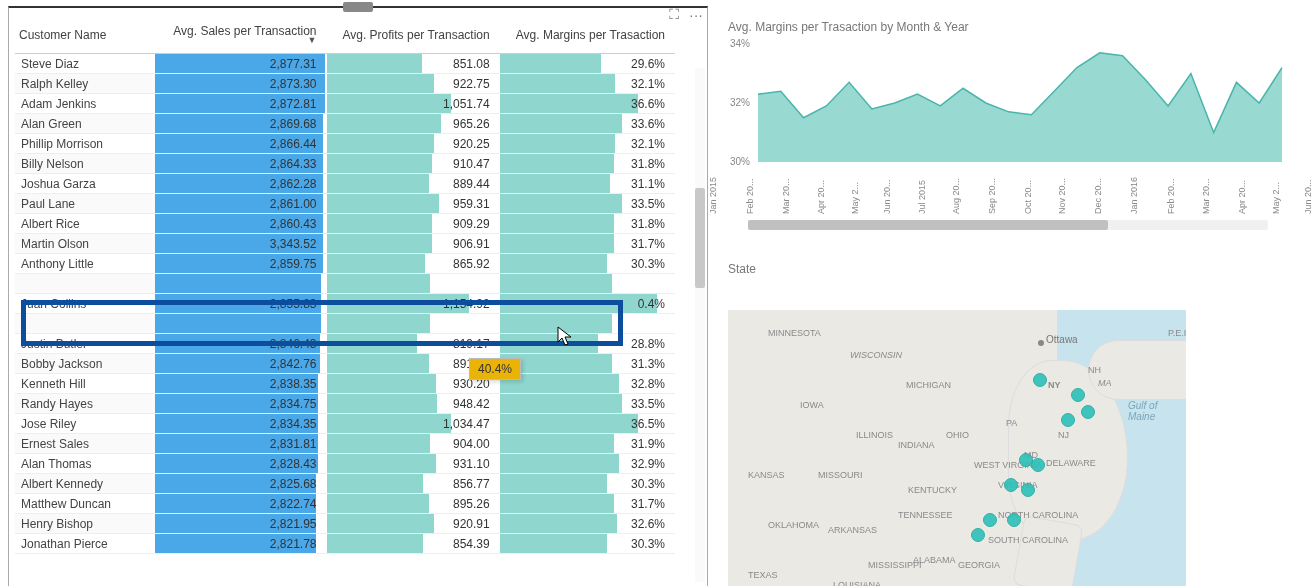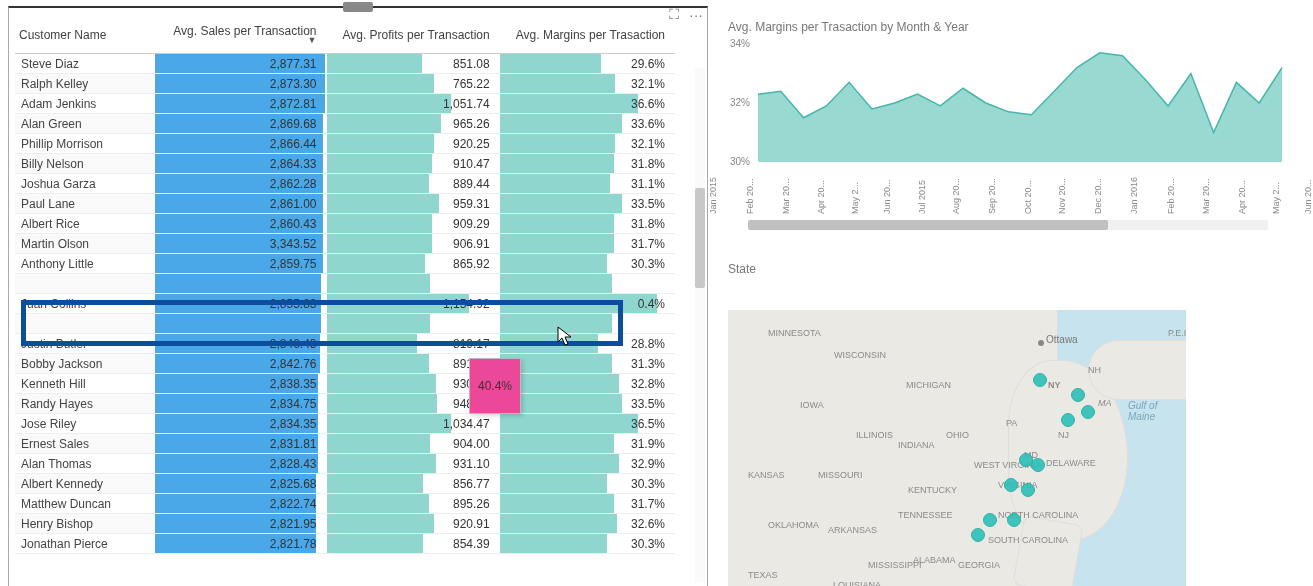--- a/index.html
+++ b/index.html
@@ -101,23 +101,23 @@
     position:absolute;
     border:5px solid var(--accent);
     left:12px; width:602px; height:46px;
     top:282px;
     pointer-events:none;
     z-index:5;
   }
   .tooltip{
     position:absolute;
     z-index:6;
-    background:#ec4899;
+    background:#eab308;
     border:1px solid #bbb;
-    padding:20px 8px;
+    padding:3px 8px;
     font-size:12px;
     box-shadow:2px 2px 4px rgba(0,0,0,0.15);
   }
   .cursor{
     position:absolute;
     z-index:7;
     width:16px;height:22px;
     pointer-events:none;
   }
   .cursor svg{width:100%;height:100%;}
@@ -237,21 +237,21 @@
         <tbody id="tbody">
             <tr>
               <td class="name">Steve Diaz</td>
               <td class="num sales"><span class="bar" style="width:99%"></span><span class="val">2,877.31</span></td>
               <td class="num profits"><span class="bar" style="width:55%"></span><span class="val">851.08</span></td>
               <td class="num margin"><span class="bar" style="width:58%"></span><span class="val">29.6%</span></td>
             </tr>
             <tr>
               <td class="name">Ralph Kelley</td>
               <td class="num sales"><span class="bar" style="width:99%"></span><span class="val">2,873.30</span></td>
-              <td class="num profits"><span class="bar" style="width:62%"></span><span class="val">765.22</span></td>
+              <td class="num profits"><span class="bar" style="width:62%"></span><span class="val">922.75</span></td>
               <td class="num margin"><span class="bar" style="width:66%"></span><span class="val">32.1%</span></td>
             </tr>
             <tr>
               <td class="name">Adam Jenkins</td>
               <td class="num sales"><span class="bar" style="width:99%"></span><span class="val">2,872.81</span></td>
               <td class="num profits"><span class="bar" style="width:72%"></span><span class="val">1,051.74</span></td>
               <td class="num margin"><span class="bar" style="width:79%"></span><span class="val">36.6%</span></td>
             </tr>
             <tr>
               <td class="name">Alan Green</td>
@@ -437,29 +437,29 @@
 
     <div class="map-wrap">
       <div class="map-title">State</div>
       <div class="map" id="map">
 
         <div class="land" style="left:-10px;top:-10px;width:340px;height:300px;border-radius:8px;"></div>
         <div class="land" style="left:280px;top:50px;width:120px;height:180px;border-radius:40% 60% 50% 40%;"></div>
         <div class="land" style="left:360px;top:30px;width:200px;height:60px;border-radius:30px;"></div>
         <div class="land" style="left:290px;top:210px;width:60px;height:70px;border-radius:8px;transform:rotate(10deg);"></div>
       <div class="state-label" style="left: 40px; top: 18px;">MINNESOTA</div>
-          <div class="state-label" style="left: 106px; top: 40px;">WISCONSIN</div>
+          <div class="state-label" style="left: 122px; top: 40px; font-style: italic;">WISCONSIN</div>
           <div class="state-label" style="left: 178px; top: 70px;">MICHIGAN</div>
           <div class="state-label" style="left: 72px; top: 90px;">IOWA</div>
           <div class="state-label" style="left: 128px; top: 120px;">ILLINOIS</div>
           <div class="state-label" style="left: 170px; top: 130px;">INDIANA</div>
           <div class="state-label" style="left: 218px; top: 120px;">OHIO</div>
           <div class="state-label" style="left: 278px; top: 108px; text-align: center;">PA</div>
           <div class="state-label" style="left: 320px; top: 70px; font-weight: bold;">NY</div>
-          <div class="state-label" style="left: 370px; top: 88px; font-style: italic;">MA</div>
+          <div class="state-label" style="left: 370px; top: 68px; font-style: italic;">MA</div>
           <div class="state-label" style="left: 360px; top: 55px;">NH</div>
           <div class="state-label" style="left: 330px; top: 120px;">NJ</div>
           <div class="state-label" style="left: 318px; top: 148px;">DELAWARE</div>
           <div class="state-label" style="left: 296px; top: 140px;">MD</div>
           <div class="state-label" style="left: 246px; top: 150px;">WEST VIRGINIA</div>
           <div class="state-label" style="left: 270px; top: 170px;">VIRGINIA</div>
           <div class="state-label" style="left: 180px; top: 175px;">KENTUCKY</div>
           <div class="state-label" style="left: 170px; top: 200px;">TENNESSEE</div>
           <div class="state-label" style="left: 270px; top: 200px;">NORTH CAROLINA</div>
           <div class="state-label" style="left: 260px; top: 225px;">SOUTH CAROLINA</div>

